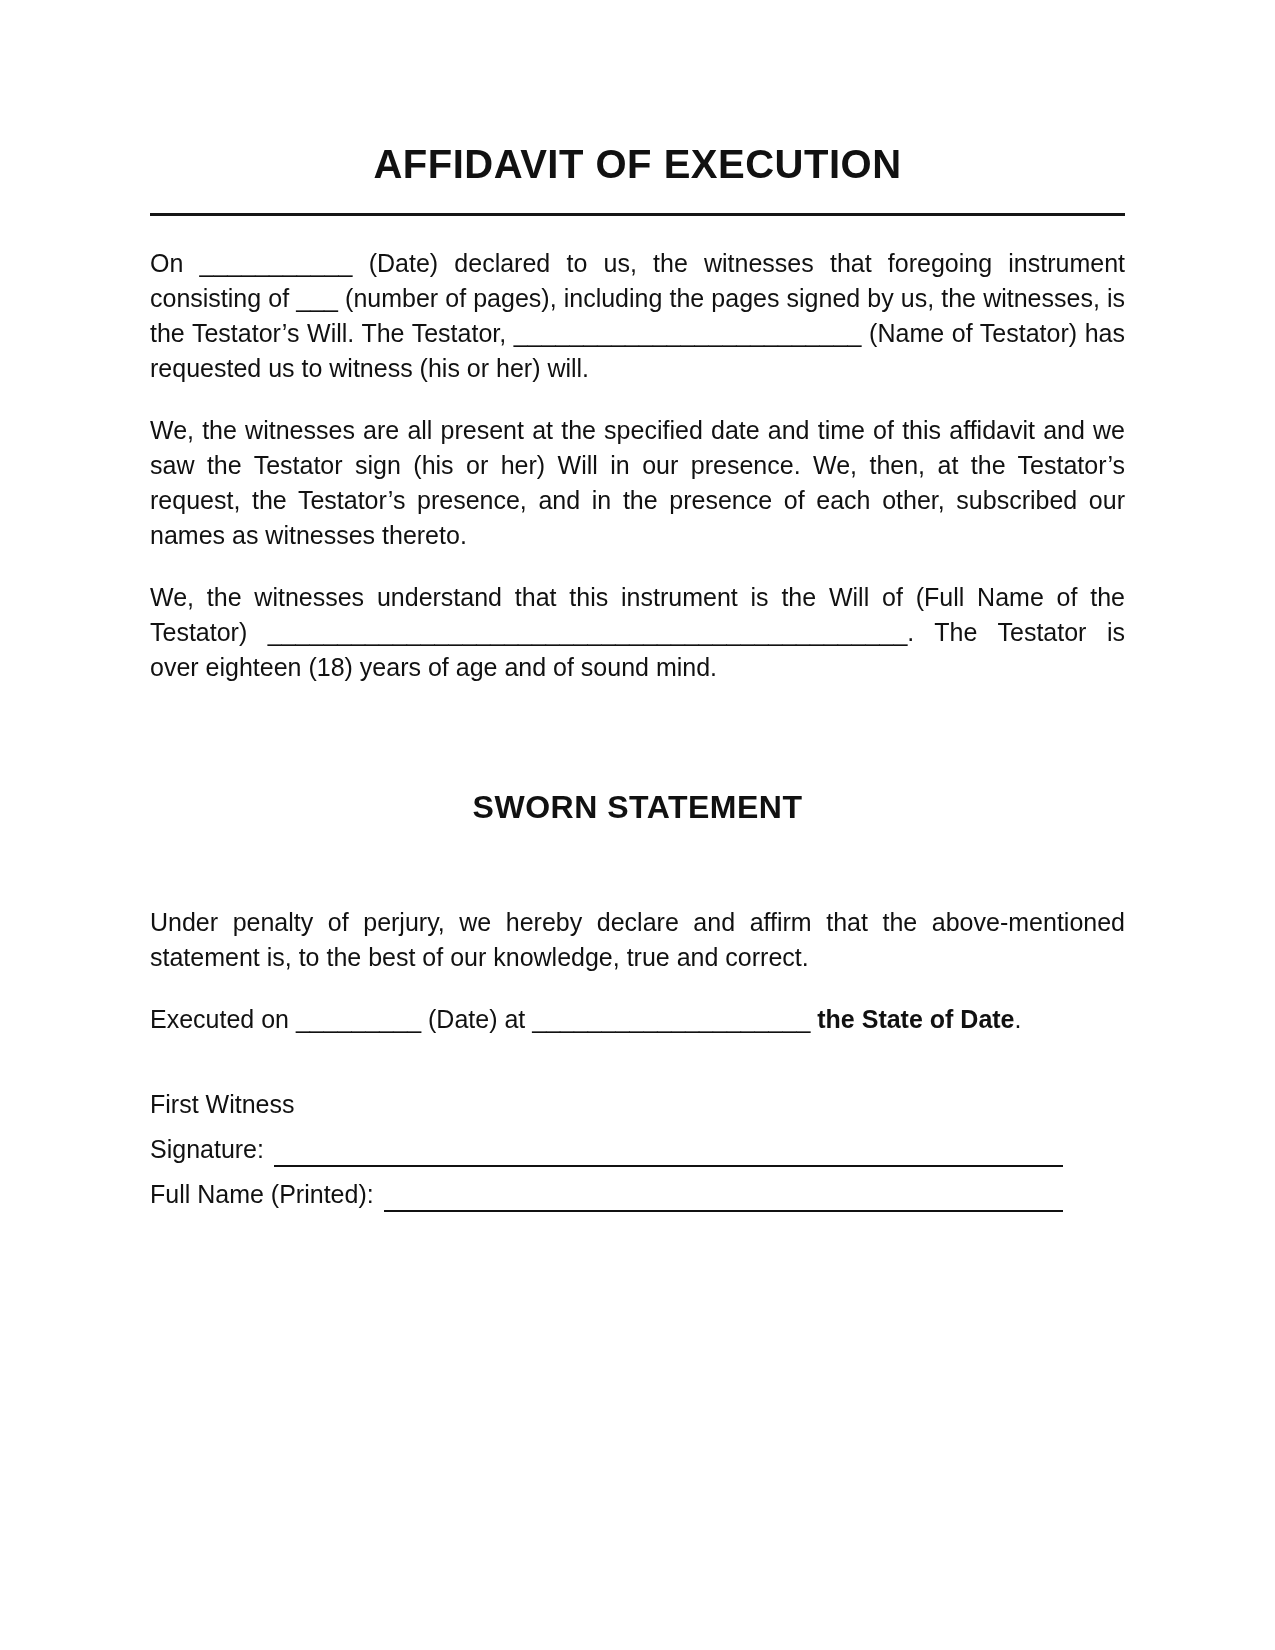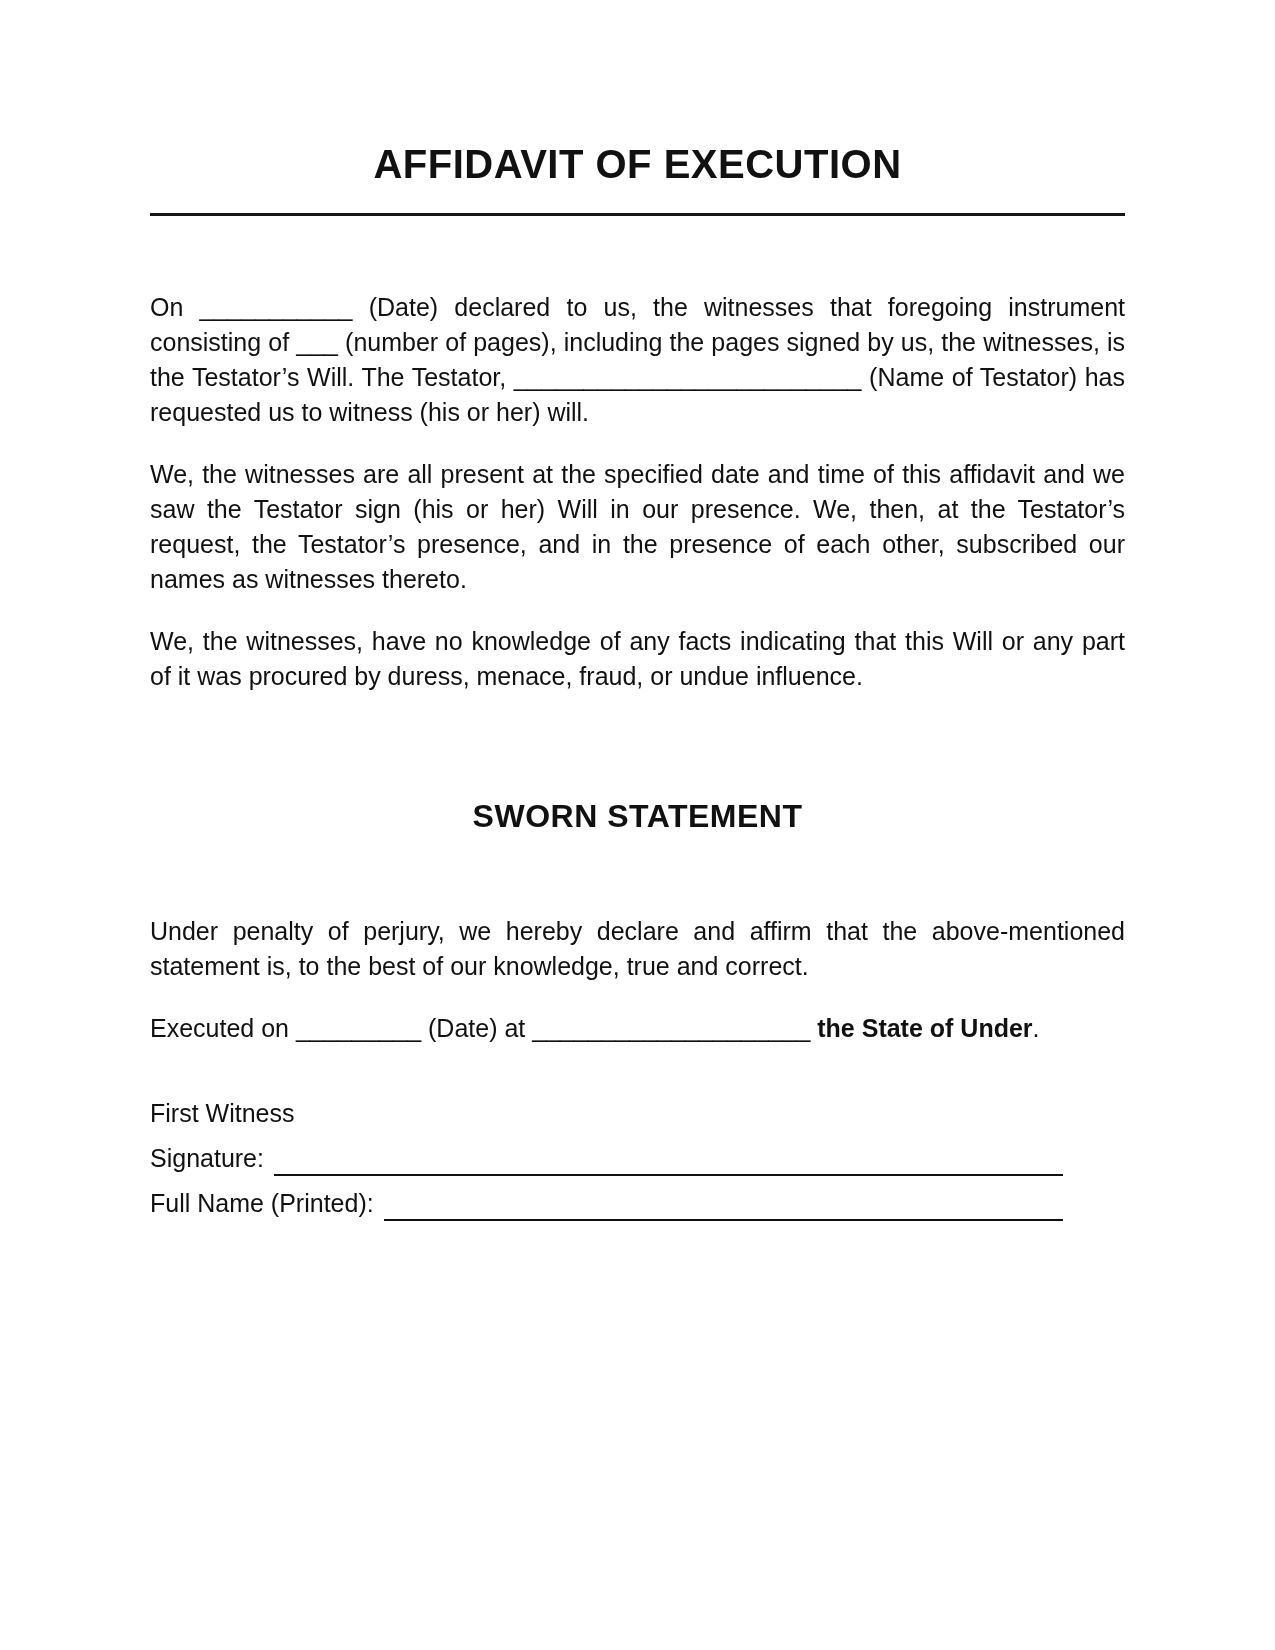--- a/index.html
+++ b/index.html
@@ -29,21 +29,21 @@
     font-size: 40px;
     line-height: 44px;
     letter-spacing: 0.5px;
   }
   .title-rule {
     border: none;
     border-top: 3px solid #161616;
     margin: 27px 0 0 0;
   }
   .body-text {
-    margin-top: 74px;
+    margin-top: 30px;
   }
   .para {
     text-align: justify;
     margin: 0 0 27px 0;
     word-spacing: normal;
   }
   .section-heading {
     margin: 100px 0 76px 0;
     text-align: center;
     font-weight: bold;
@@ -86,28 +86,28 @@
   <h1 class="doc-title">AFFIDAVIT OF EXECUTION</h1>
 
   <hr class="title-rule">
 
   <div class="body-text">
 
     <p class="para"><span>On </span><span>___________</span><span> (Date) declared to us, the witnesses that foregoing instrument consisting of </span><span>___</span><span> (number of pages), including the pages signed by us, the witnesses, is the Testator’s Will. The Testator, </span><span>_________________________</span><span> (Name of Testator) has requested us to witness (his or her) will.</span></p>
 
     <p class="para"><span>We, the witnesses are all present at the specified date and time of this affidavit and we saw the Testator sign (his or her) Will in our presence. We, then, at the Testator’s request, the Testator’s presence, and in the presence of each other, subscribed our names as witnesses thereto.</span></p>
 
+    <p class="para"><span>We, the witnesses understand that this instrument is the Will of (Full Name of the Testator) </span><span>______________________________________________</span><span>. The Testator is over eighteen (18) years of age and of sound mind.</span></p>
 
-    <p class="para"><span>We, the witnesses, have no knowledge of any facts indicating that this Will or any part of it was procured by duress, menace, fraud, or undue influence.</span></p>
 
     <h2 class="section-heading">SWORN STATEMENT</h2>
 
     <p class="para"><span>Under penalty of perjury, we hereby declare and affirm that the above-mentioned statement is, to the best of our knowledge, true and correct.</span></p>
 
-    <p class="para"><span>Executed on </span><span>_________</span><span> (Date) at </span><span>____________________</span><span> </span><span class="b">the State of Under</span><span>.</span></p>
+    <p class="para"><span>Executed on </span><span>_________</span><span> (Date) at </span><span>____________________</span><span> </span><span class="b">the State of Date</span><span>.</span></p>
 
 
     <div class="witness-block">
 
       <p class="witness-heading">First Witness</p>
 
       <div class="field-row">
         <span class="field-label">Signature:</span>
         <span class="field-line"></span>
       </div>

